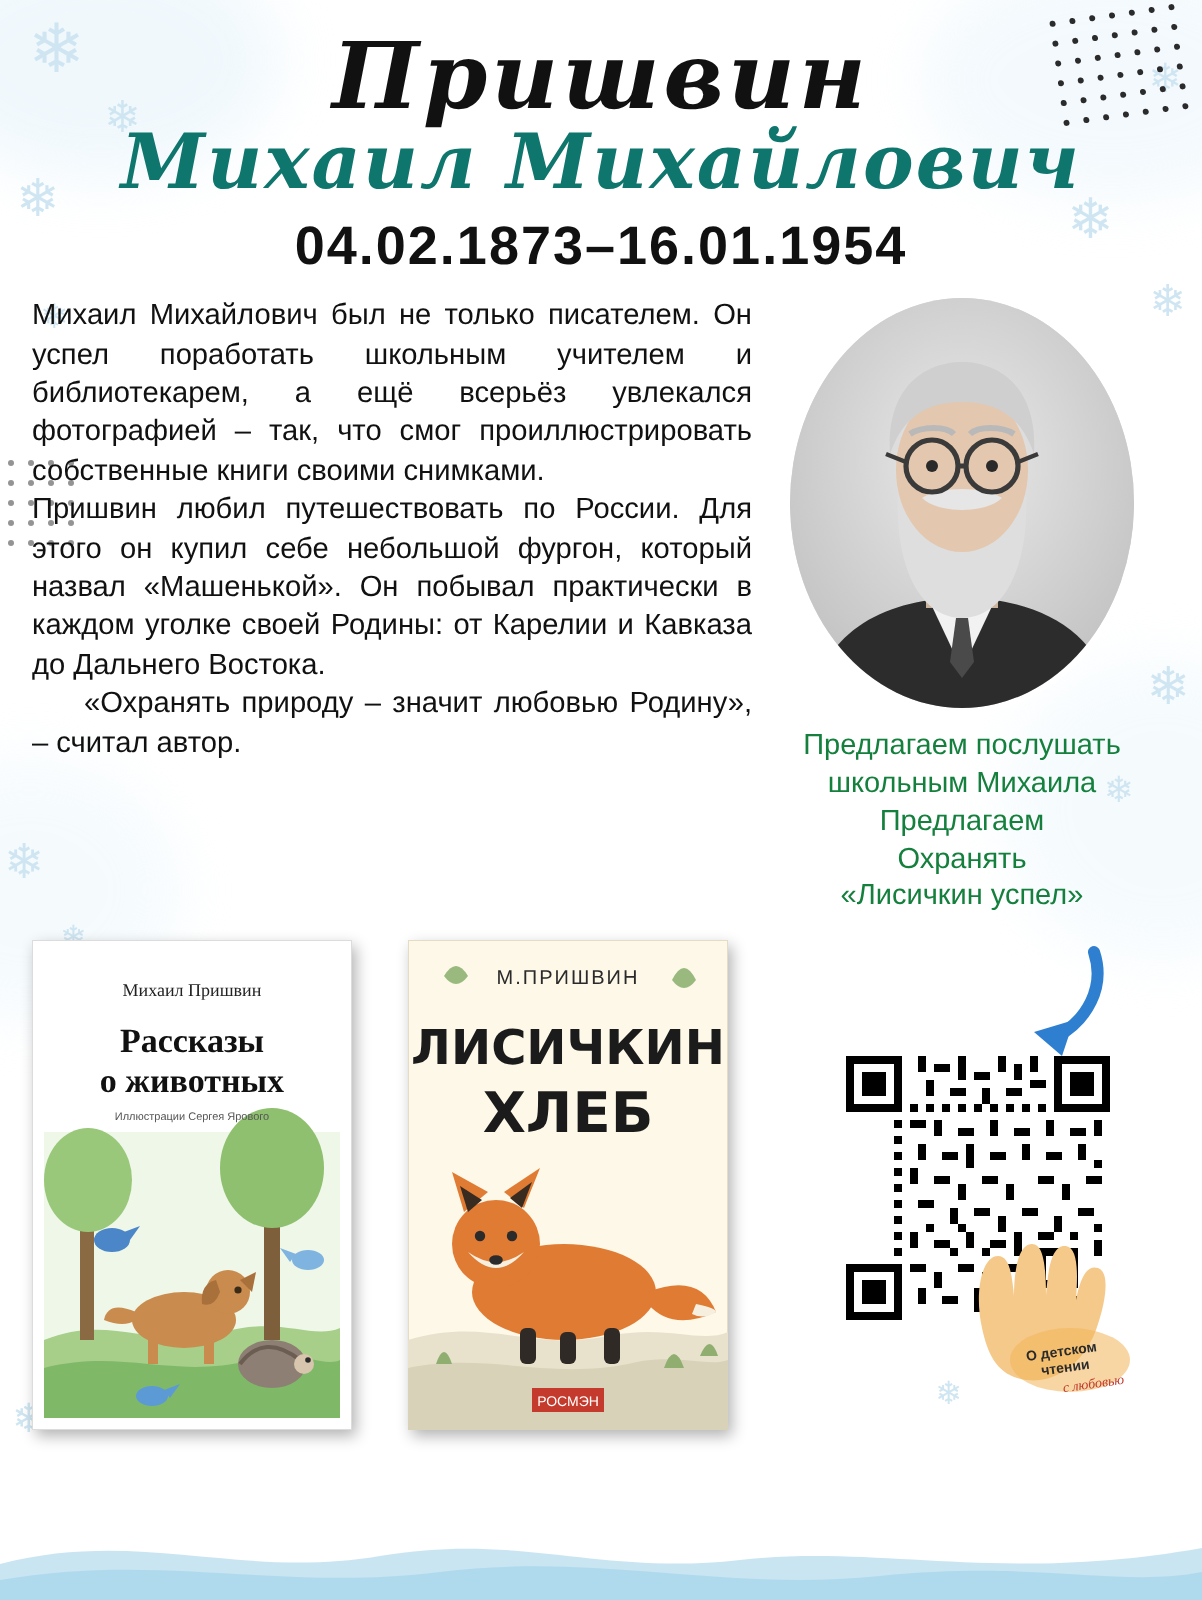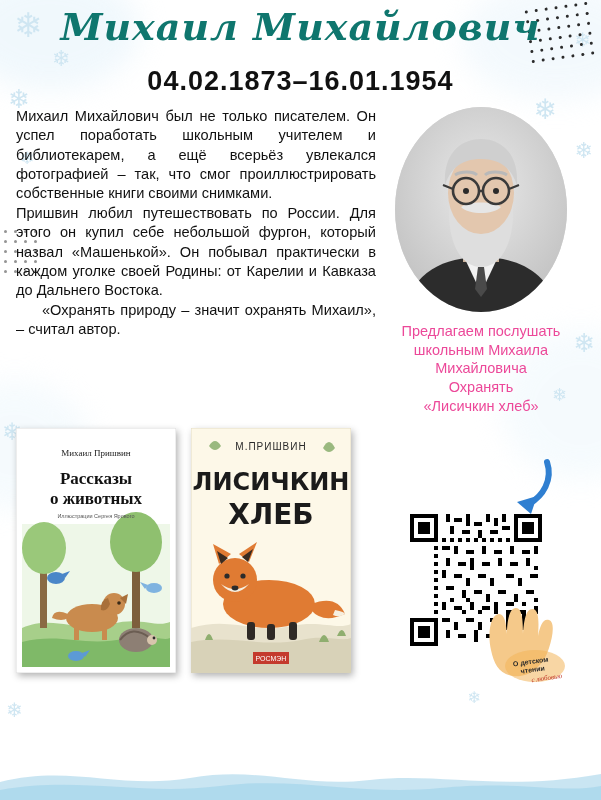--- a/index.html
+++ b/index.html
@@ -65,21 +65,21 @@
     color: #0f766e;
     line-height: 1.1;
     margin-top: -2px;
   }
   .dates {
     font-family: "Liberation Sans", sans-serif;
     font-size: 27px;
     font-weight: bold;
     letter-spacing: 1px;
     color: #111;
-    margin-top: 18px;
+    margin-top: 6px;
   }
 
   
   .content {
     position: relative;
     display: flex;
     padding: 10px 16px 0 16px;
     gap: 12px;
   }
   .text-col {
@@ -106,30 +106,30 @@
     position: relative;
     background: #d9d9d9;
     box-shadow: 0 0 0 3px #fff;
   }
   .portrait svg { display: block; width: 100%; height: 100%; }
   .caption {
     margin-top: 10px;
     text-align: center;
     font-size: 14.5px;
     line-height: 1.3;
-    color: #ec4899;
+    color: #15803d;
   }
 
   
   .books {
     position: relative;
     display: flex;
-    gap: 15px;
+    gap: 28px;
     padding: 12px 16px 0 16px;
-    align-items: center;
+    align-items: flex-start;
   }
   .book {
     width: 160px;
     height: 245px;
     position: relative;
     box-shadow: 2px 3px 7px rgba(0,0,0,.3);
     overflow: hidden;
     background: #fff;
   }
   .book svg { display: block; width: 100%; height: 100%; }
@@ -258,30 +258,31 @@
 
   <div class="brush">
     <svg width="601" height="62" viewBox="0 0 601 62" preserveAspectRatio="none" aria-hidden="true">
       <path d="M0,44 C70,26 120,52 190,40 C260,28 300,50 370,42 C440,34 500,54 601,36 L601,62 L0,62 Z" fill="#bfe0f0" opacity=".85"></path>
       <path d="M0,52 C80,38 140,58 220,48 C300,38 360,58 440,50 C520,42 560,56 601,48 L601,62 L0,62 Z" fill="#9fd2ea" opacity=".6"></path>
     </svg>
   </div>
 </div>
 
 <div class="header">
+  <div class="surname">Пришвин</div>
   <div class="given">Михаил Михайлович</div>
   <div class="dates">04.02.1873–16.01.1954</div>
 </div>
 
 <div class="content">
 
   <div class="text-col">
     <p>Михаил Михайлович был не только писателем. Он успел поработать школьным учителем и библиотекарем, а ещё всерьёз увлекался фотографией – так, что смог проиллюстрировать собственные книги своими снимками.</p>
     <p>Пришвин любил путешествовать по России. Для этого он купил себе небольшой фургон, который назвал «Машенькой». Он побывал практически в каждом уголке своей Родины: от Карелии и Кавказа до Дальнего Востока.</p>
-    <p class="indent">«Охранять природу – значит охранять Михаил», – считал автор.</p>
+    <p class="indent">«Охранять природу – значит любовью Родину», – считал автор.</p>
   </div>
 
   <div class="photo-col">
     <div class="portrait">
       <svg viewBox="0 0 172 205" aria-hidden="true">
         <defs>
           <radialGradient id="bgp" cx="50%" cy="40%" r="70%">
             <stop offset="0%" stop-color="#e9e9e9"></stop>
             <stop offset="100%" stop-color="#bdbdbd"></stop>
           </radialGradient>
@@ -311,23 +312,23 @@
         <circle cx="101" cy="84" r="3" fill="#2a2a2a"></circle>
 
         <path d="M60,68 C66,64 78,64 82,68" stroke="#b9b9b9" stroke-width="3" fill="none"></path>
         <path d="M90,68 C94,64 106,64 112,68" stroke="#b9b9b9" stroke-width="3" fill="none"></path>
       </svg>
     </div>
 
     <div class="caption">
       <div>Предлагаем послушать</div>
       <div>школьным Михаила</div>
-      <div>Михайловича</div>
+      <div>Предлагаем</div>
       <div>Охранять</div>
-      <div>«Лисичкин хлеб»</div>
+      <div>«Лисичкин успел»</div>
     </div>
   </div>
 </div>
 
 <div class="books">
 
   <div class="book">
     <svg viewBox="0 0 160 245" aria-hidden="true">
       <rect width="160" height="245" fill="#ffffff"></rect>
       <rect x="0" y="0" width="160" height="245" fill="none" stroke="#dcdcdc"></rect>

